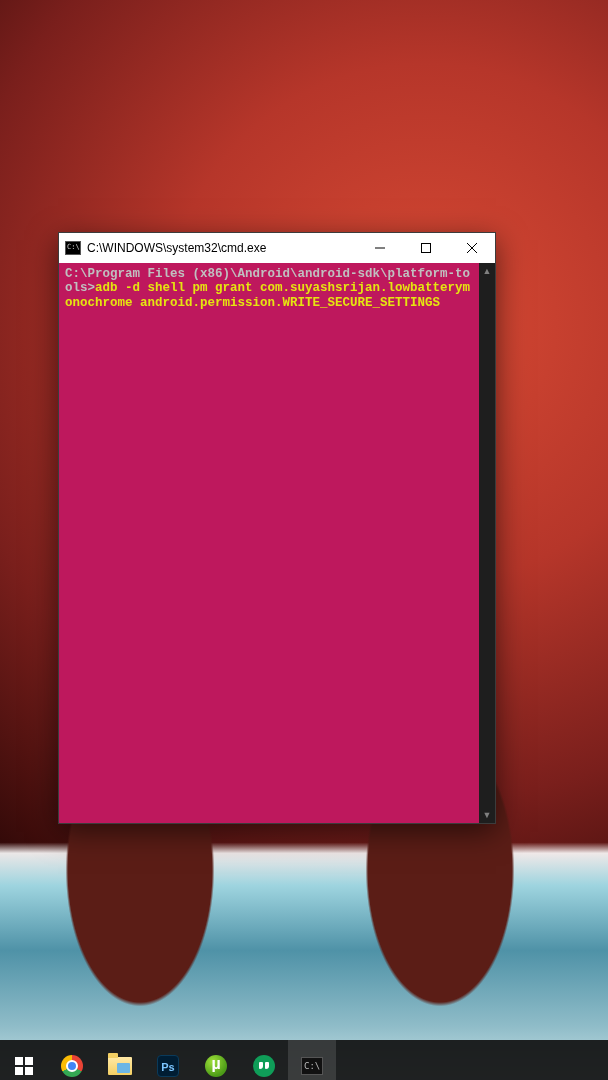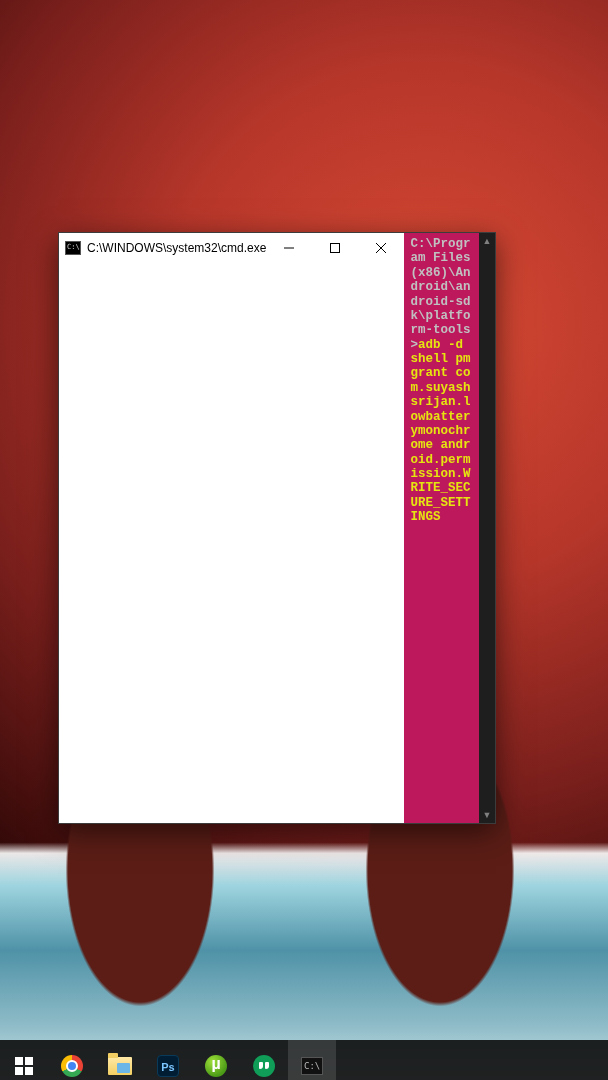--- a/index.html
+++ b/index.html
@@ -21,21 +21,21 @@
   .cmd-window {
     position: absolute;
     left: 58px;
     top: 232px;
     width: 438px;
     height: 592px;
     background: #fff;
     border: 1px solid #3c3c3c;
     box-shadow: 0 8px 28px rgba(0,0,0,0.55);
     display: flex;
-    flex-direction: row;
+    flex-direction: column;
   }
   .titlebar {
     height: 30px;
     background: #ffffff;
     display: flex;
     align-items: center;
     padding-left: 6px;
     font-size: 12px;
     color: #000;
     user-select: none;

